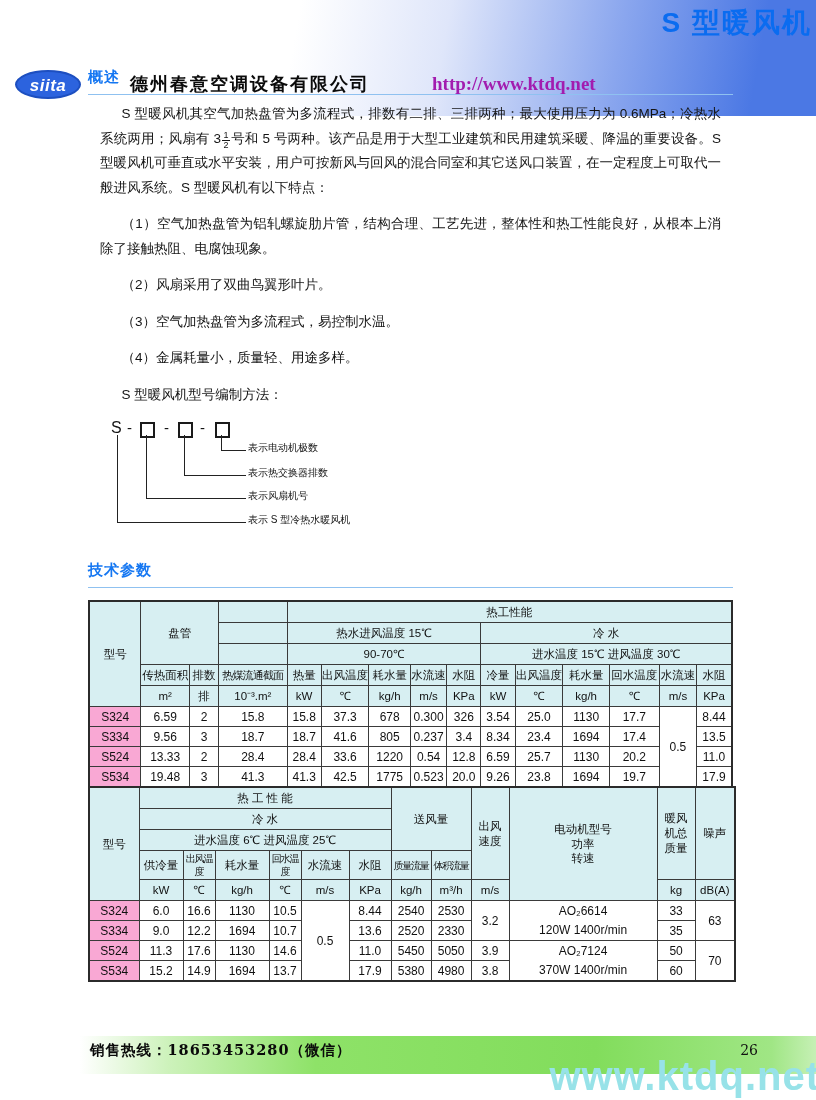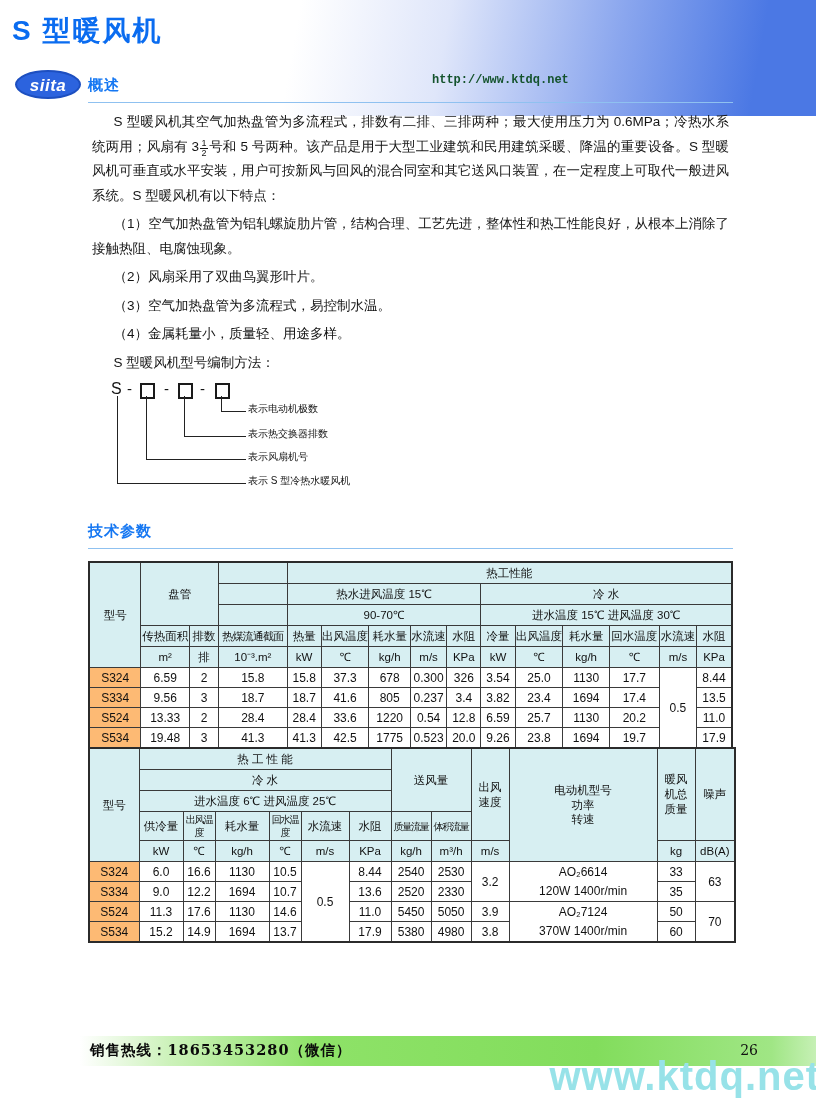--- a/index.html
+++ b/index.html
@@ -9,32 +9,32 @@
   
   .topband { position:absolute; top:0; left:0; width:816px; height:116px;
              background:linear-gradient(100deg,#ffffff 36%,#dfe6fa 54%,#8aa6ee 75%,#4b78e4 92%); }
 
   .logo { position:absolute; left:15px; top:70px; width:66px; height:29px; background:#2c63de;
           border:2px solid #1d4fc0; border-radius:50%; color:#fff; text-align:center;
           font-weight:bold; font-style:italic; font-size:17px; line-height:27px; letter-spacing:.5px;
           box-sizing:border-box; }
   .company { position:absolute; left:130px; top:72px; font-size:18px; font-weight:bold;
              font-family:"DejaVu Serif", serif; letter-spacing:2px; color:#0a0a0a; }
-  .url { position:absolute; left:432px; top:73px; font-size:12px; font-weight:bold;
-         font-family:Liberation Mono, monospace; color:#14532d; }
-
-  h1 { margin:12px; text-align:left; color:#0a6cf0; font-size:28px;
+  .url { position:absolute; left:432px; top:73px; font-size:19px; font-weight:bold;
+         font-family:Liberation Serif, serif; color:#a21caf; }
+
+  h1 { margin:4px; text-align:right; color:#0a6cf0; font-size:28px;
        font-weight:bold; letter-spacing:2px; position:relative; }
 
   .content { position:relative; width:645px; margin:0 0 0 88px; }
 
   h2 { color:#1577f2; font-size:15px; font-weight:bold; margin:26px 0 0 0; letter-spacing:1px; }
   .rule { border-top:1px solid #8fc1f0; margin-top:7px; height:0; }
 
-  p { margin:4px; font-size:13.5px; line-height:24.5px; text-align:justify; text-indent:1.6em; }
+  p { margin:12px; font-size:13.5px; line-height:24.5px; text-align:justify; text-indent:1.6em; }
   p.first { margin-top:7px; }
 
   .frac { display:inline-block; vertical-align:-5px; text-indent:0; margin:0 1px; }
   .frac .fn, .frac .fd { display:block; font-size:9px; line-height:9px; text-align:center; min-width:8px; }
   .frac .fn { border-bottom:1px solid #141414; }
 
   
   .diagram { position:relative; height:116px; margin-top:5px; }
   .dg-s    { position:absolute; left:23px; top:0; font-size:16px; }
   .dg-dash { position:absolute; top:0; font-size:15px; }
@@ -50,43 +50,44 @@
   .g1 { top:22px; } .g2 { top:47px; } .g3 { top:70px; } .g4 { top:94px; }
 
   
   table { border-collapse:collapse; table-layout:fixed; width:645px; border:2px solid #2b2b2b; }
   #t1 { margin-top:12px; }
   #t2 { margin-top:-2px; }
   th, td { border:1px solid #3a3a3a; text-align:center; vertical-align:middle; padding:1px 0;
            font-weight:normal; overflow:hidden; white-space:pre-line; }
   th { background:#d7eff2; font-size:11.5px; height:18px; line-height:1.3; color:#111; }
   td { background:#ffffff; font-size:12px; height:17px; color:#111; }
-  td.mod { background:#fdba74; }
+  td.mod { background:#f9a8d4; }
   .tight { letter-spacing:-0.8px; font-size:11px; }
   .cond  { font-size:10px; letter-spacing:-1.2px; }
   .mot   { font-size:12px; line-height:1.55; }
 
   
-  .footerbar { position:absolute; left:80px; right:0; top:1036px; height:30px;
+  .footerbar { position:absolute; left:80px; right:0; top:1036px; height:38px;
     background:linear-gradient(to right,#ffffff 0%,#cdf2bb 12%,#8ee268 32%,#82dd5c 70%,#a0e685 94%,#c6f0b5 100%); }
   .hotline { position:absolute; left:10px; top:5px; font-size:14.5px; font-weight:bold;
              font-family:"DejaVu Serif", serif; letter-spacing:1px; color:#0a0a0a; }
   .pageno { position:absolute; right:58px; top:6px; font-size:14px; font-family:"DejaVu Serif", serif; color:#111; }
   .watermark { position:absolute; right:-4px; top:1054px; font-size:40px; font-weight:bold;
                color:#97e2e8; letter-spacing:1px; white-space:nowrap; }
 </style>
 </head>
 <body>
 
 <div class="page">
 
   <div class="topband"></div>
   <div class="logo">
     <span>siita</span>
   </div>
+  <div class="company">德州春意空调设备有限公司</div>
   <div class="url">http://www.ktdq.net</div>
 
   <h1>S 型暖风机</h1>
 
   <div class="content">
 
     <h2>概述</h2>
     <div class="rule"></div>
 
     <p class="first"><span>S 型暖风机其空气加热盘管为多流程式，排数有二排、三排两种；最大使用压力为 0.6MPa；冷热水系统两用；风扇有 3</span><span class="frac"><span class="fn">1</span><span class="fd">2</span></span><span>号和 5 号两种。该产品是用于大型工业建筑和民用建筑采暖、降温的重要设备。S 型暖风机可垂直或水平安装，用户可按新风与回风的混合同室和其它送风口装置，在一定程度上可取代一般进风系统。S 型暖风机有以下特点：</span></p>
@@ -206,21 +207,21 @@
           <tr>
             <td class="mod">S334</td>
             <td>9.56</td>
             <td>3</td>
             <td>18.7</td>
             <td>18.7</td>
             <td>41.6</td>
             <td>805</td>
             <td>0.237</td>
             <td>3.4</td>
-            <td>3.82</td>
+            <td>8.34</td>
             <td>23.4</td>
             <td>1694</td>
             <td>17.4</td>
             <td>13.5</td>
           </tr>
           <tr>
             <td class="mod">S524</td>
             <td>13.33</td>
             <td>2</td>
             <td>28.4</td>

